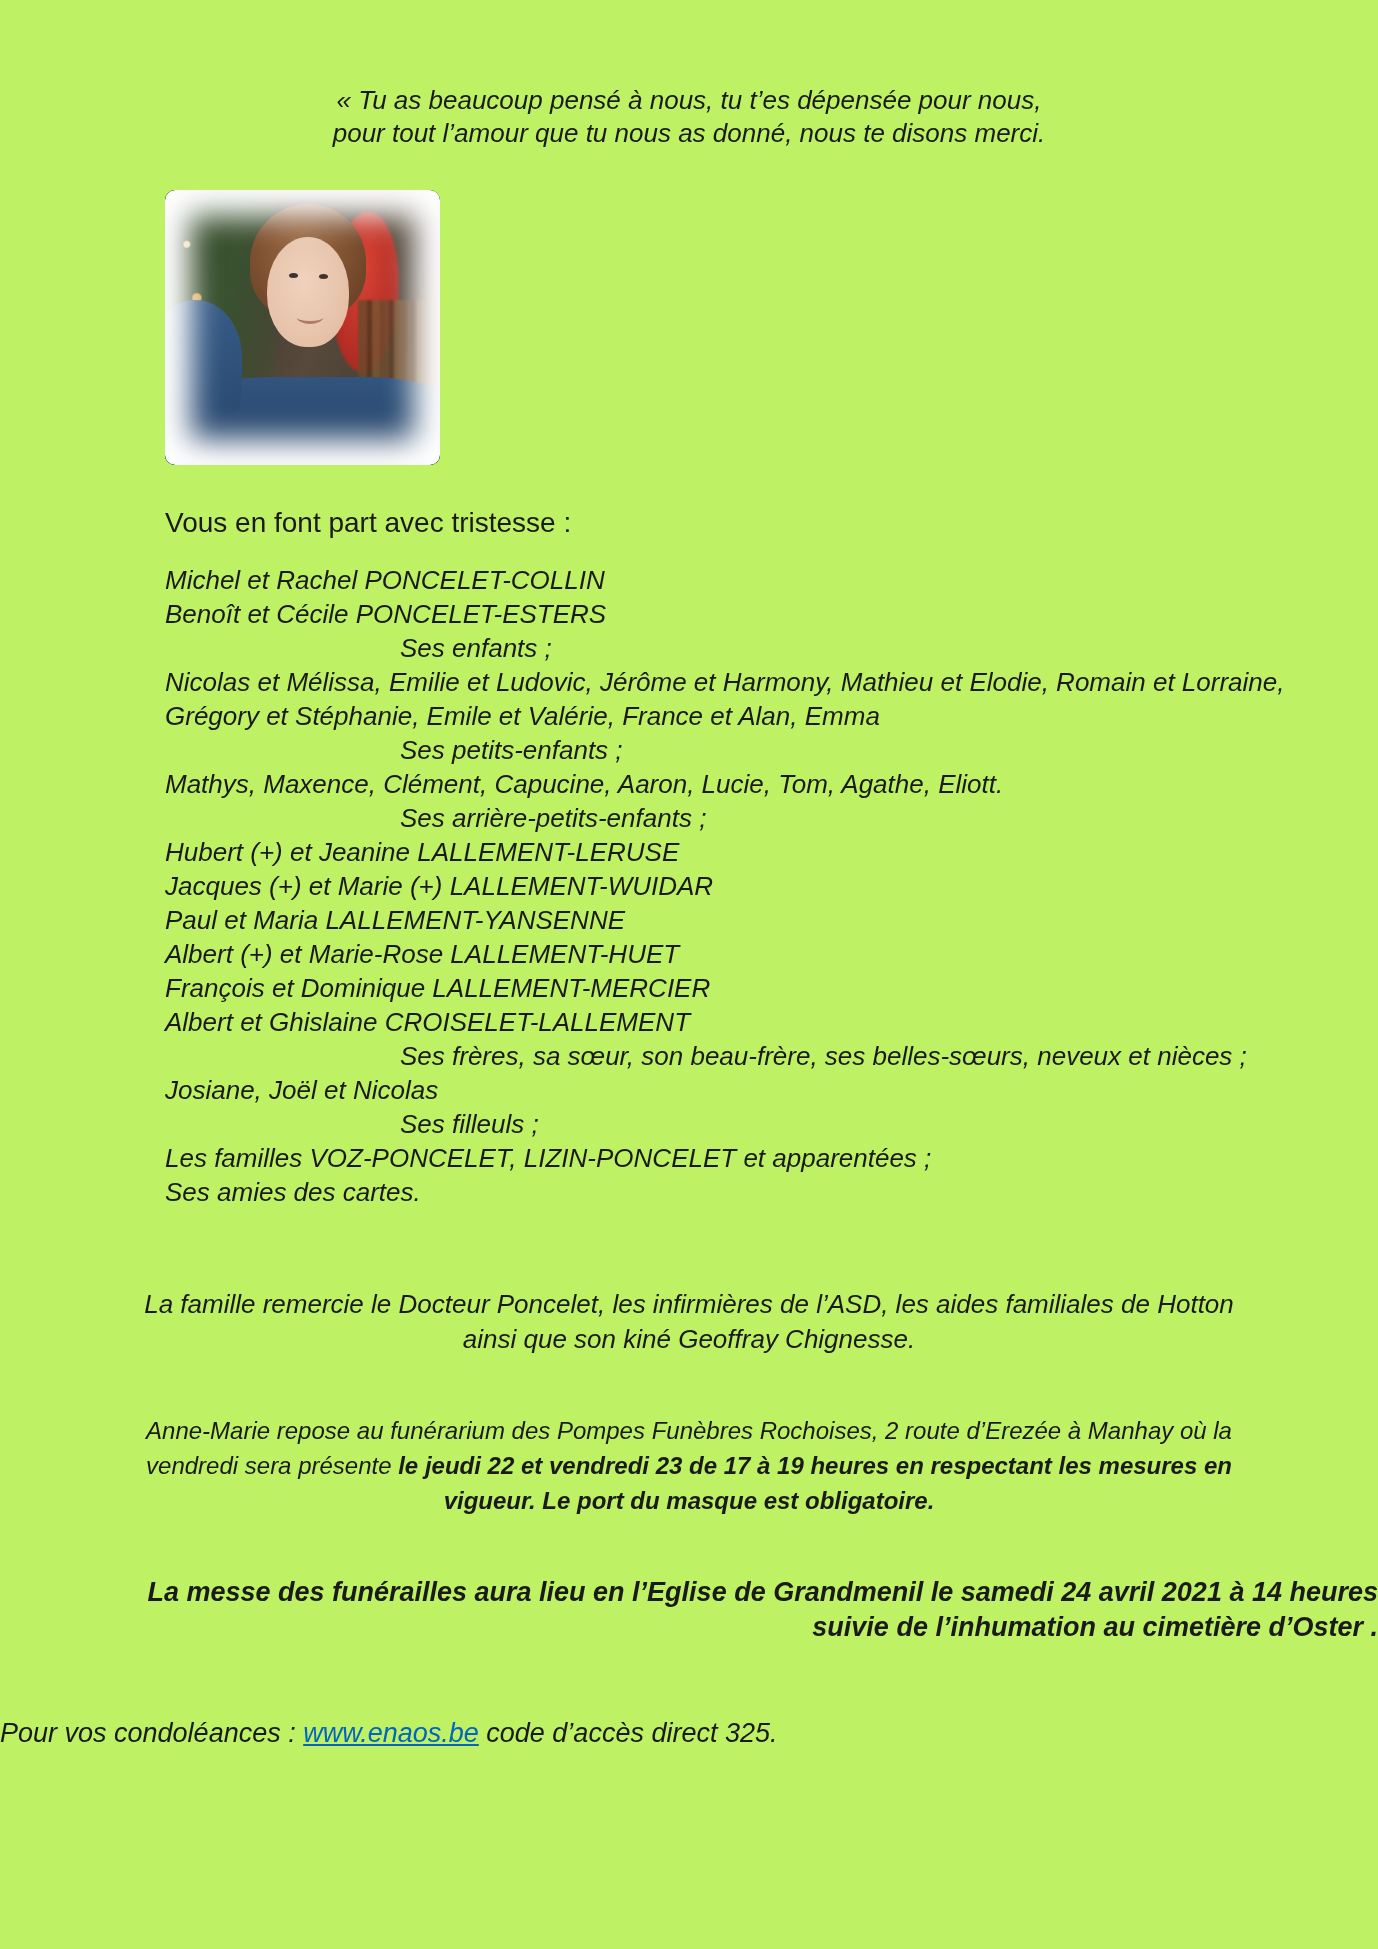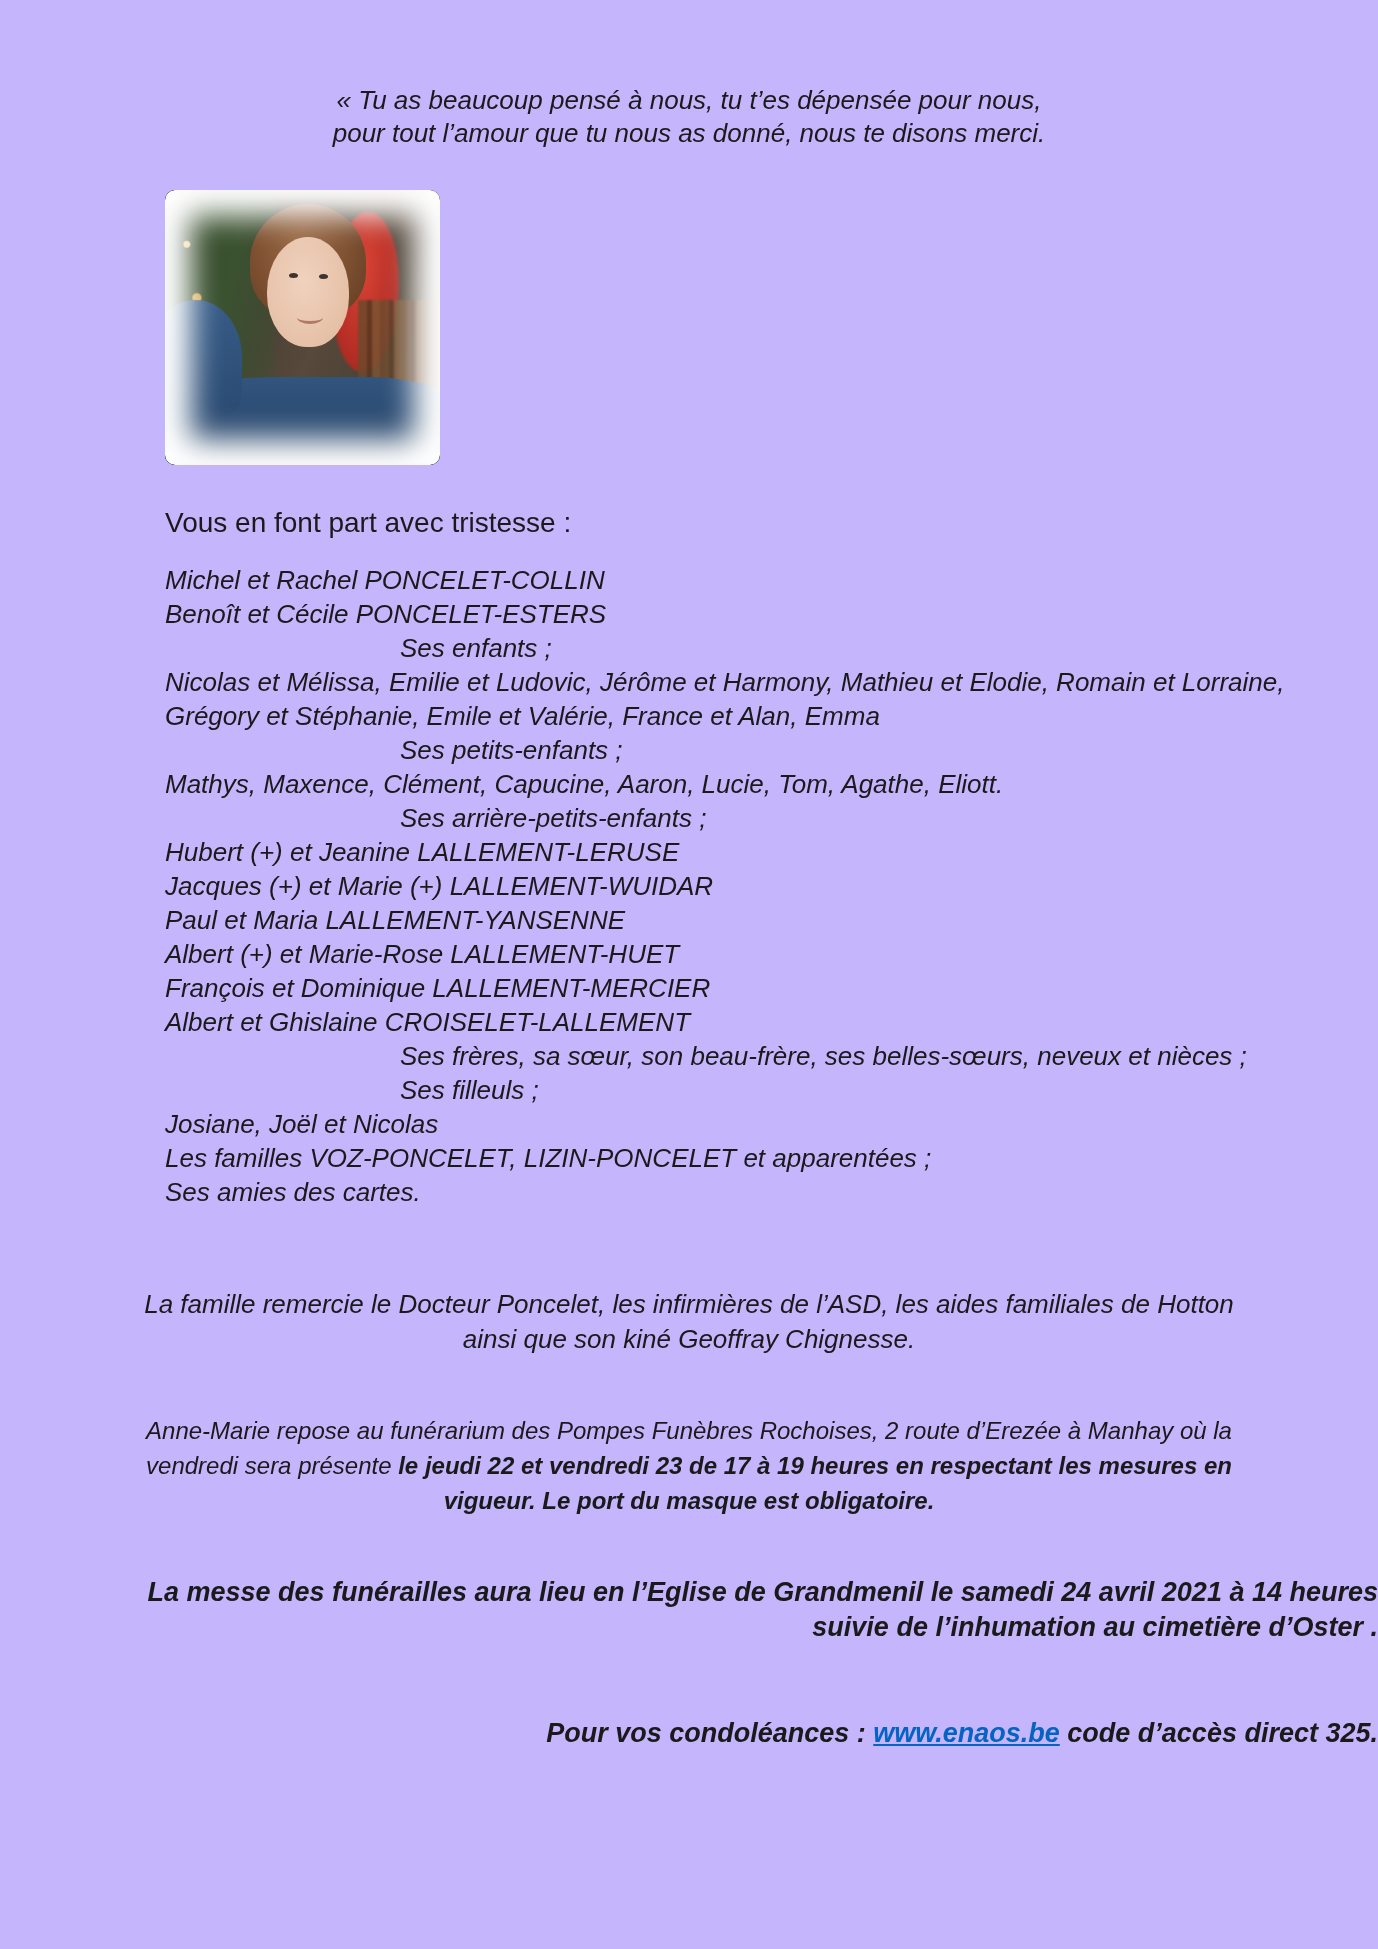--- a/index.html
+++ b/index.html
@@ -1,19 +1,19 @@
 <!DOCTYPE html>
 <html lang="fr"><head>
 <meta charset="utf-8">
 <style>
   html,body{margin:0;padding:0;background:#ffffff;}
   .page{
     position:relative;
     width:1378px;height:1949px;
-    background:#c4b5fd;
+    background:#bef264;
     font-family:"Liberation Sans","DejaVu Sans",sans-serif;
     color:#1a1a1a;
     overflow:hidden;
   }
   
   .quote{
     position:absolute;top:84px;left:0;width:1378px;
     text-align:center;font-style:italic;font-size:26px;line-height:33px;
   }
   
@@ -113,21 +113,21 @@
   .visitation{
     position:absolute;left:142px;top:1405px;width:1094px;
     text-align:center;font-style:italic;font-size:24px;line-height:35px;margin-top:8px;
   }
   .funeral{
     position:absolute;left:0;top:1575px;width:1378px;
     text-align:right;font-style:italic;font-weight:bold;font-size:27px;line-height:35px;
   }
   .condolences{
     position:absolute;left:0;top:1716px;width:1378px;
-    text-align:right;font-style:italic;font-weight:bold;font-size:27px;line-height:35px;
+    text-align:left;font-style:italic;font-weight:normal;font-size:27px;line-height:35px;
   }
   .b{font-weight:bold;}
   .link{color:#0563c1;text-decoration:underline;cursor:pointer;}
 </style>
 </head>
 <body>
 
 <div class="page">
 
   <div class="quote">
@@ -162,22 +162,22 @@
       <div class="row indent">Ses petits-enfants ;</div>
       <div class="row">Mathys, Maxence, Clément, Capucine, Aaron, Lucie, Tom, Agathe, Eliott.</div>
       <div class="row indent">Ses arrière-petits-enfants ;</div>
       <div class="row">Hubert (+) et Jeanine LALLEMENT-LERUSE</div>
       <div class="row">Jacques (+) et Marie (+) LALLEMENT-WUIDAR</div>
       <div class="row">Paul et Maria LALLEMENT-YANSENNE</div>
       <div class="row">Albert (+) et Marie-Rose LALLEMENT-HUET</div>
       <div class="row">François et Dominique LALLEMENT-MERCIER</div>
       <div class="row">Albert et Ghislaine CROISELET-LALLEMENT</div>
       <div class="row indent">Ses frères, sa sœur, son beau-frère, ses belles-sœurs, neveux et nièces ;</div>
+      <div class="row">Josiane, Joël et Nicolas</div>
       <div class="row indent">Ses filleuls ;</div>
-      <div class="row">Josiane, Joël et Nicolas</div>
       <div class="row">Les familles VOZ-PONCELET, LIZIN-PONCELET et apparentées ;</div>
       <div class="row">Ses amies des cartes.</div>
     </div>
 
   <div class="thanks">
       <div>La famille remercie le Docteur Poncelet, les infirmières de l’ASD, les aides familiales de Hotton</div>
       <div>ainsi que son kiné Geoffray Chignesse.</div>
     </div>
 
   <div class="visitation">

